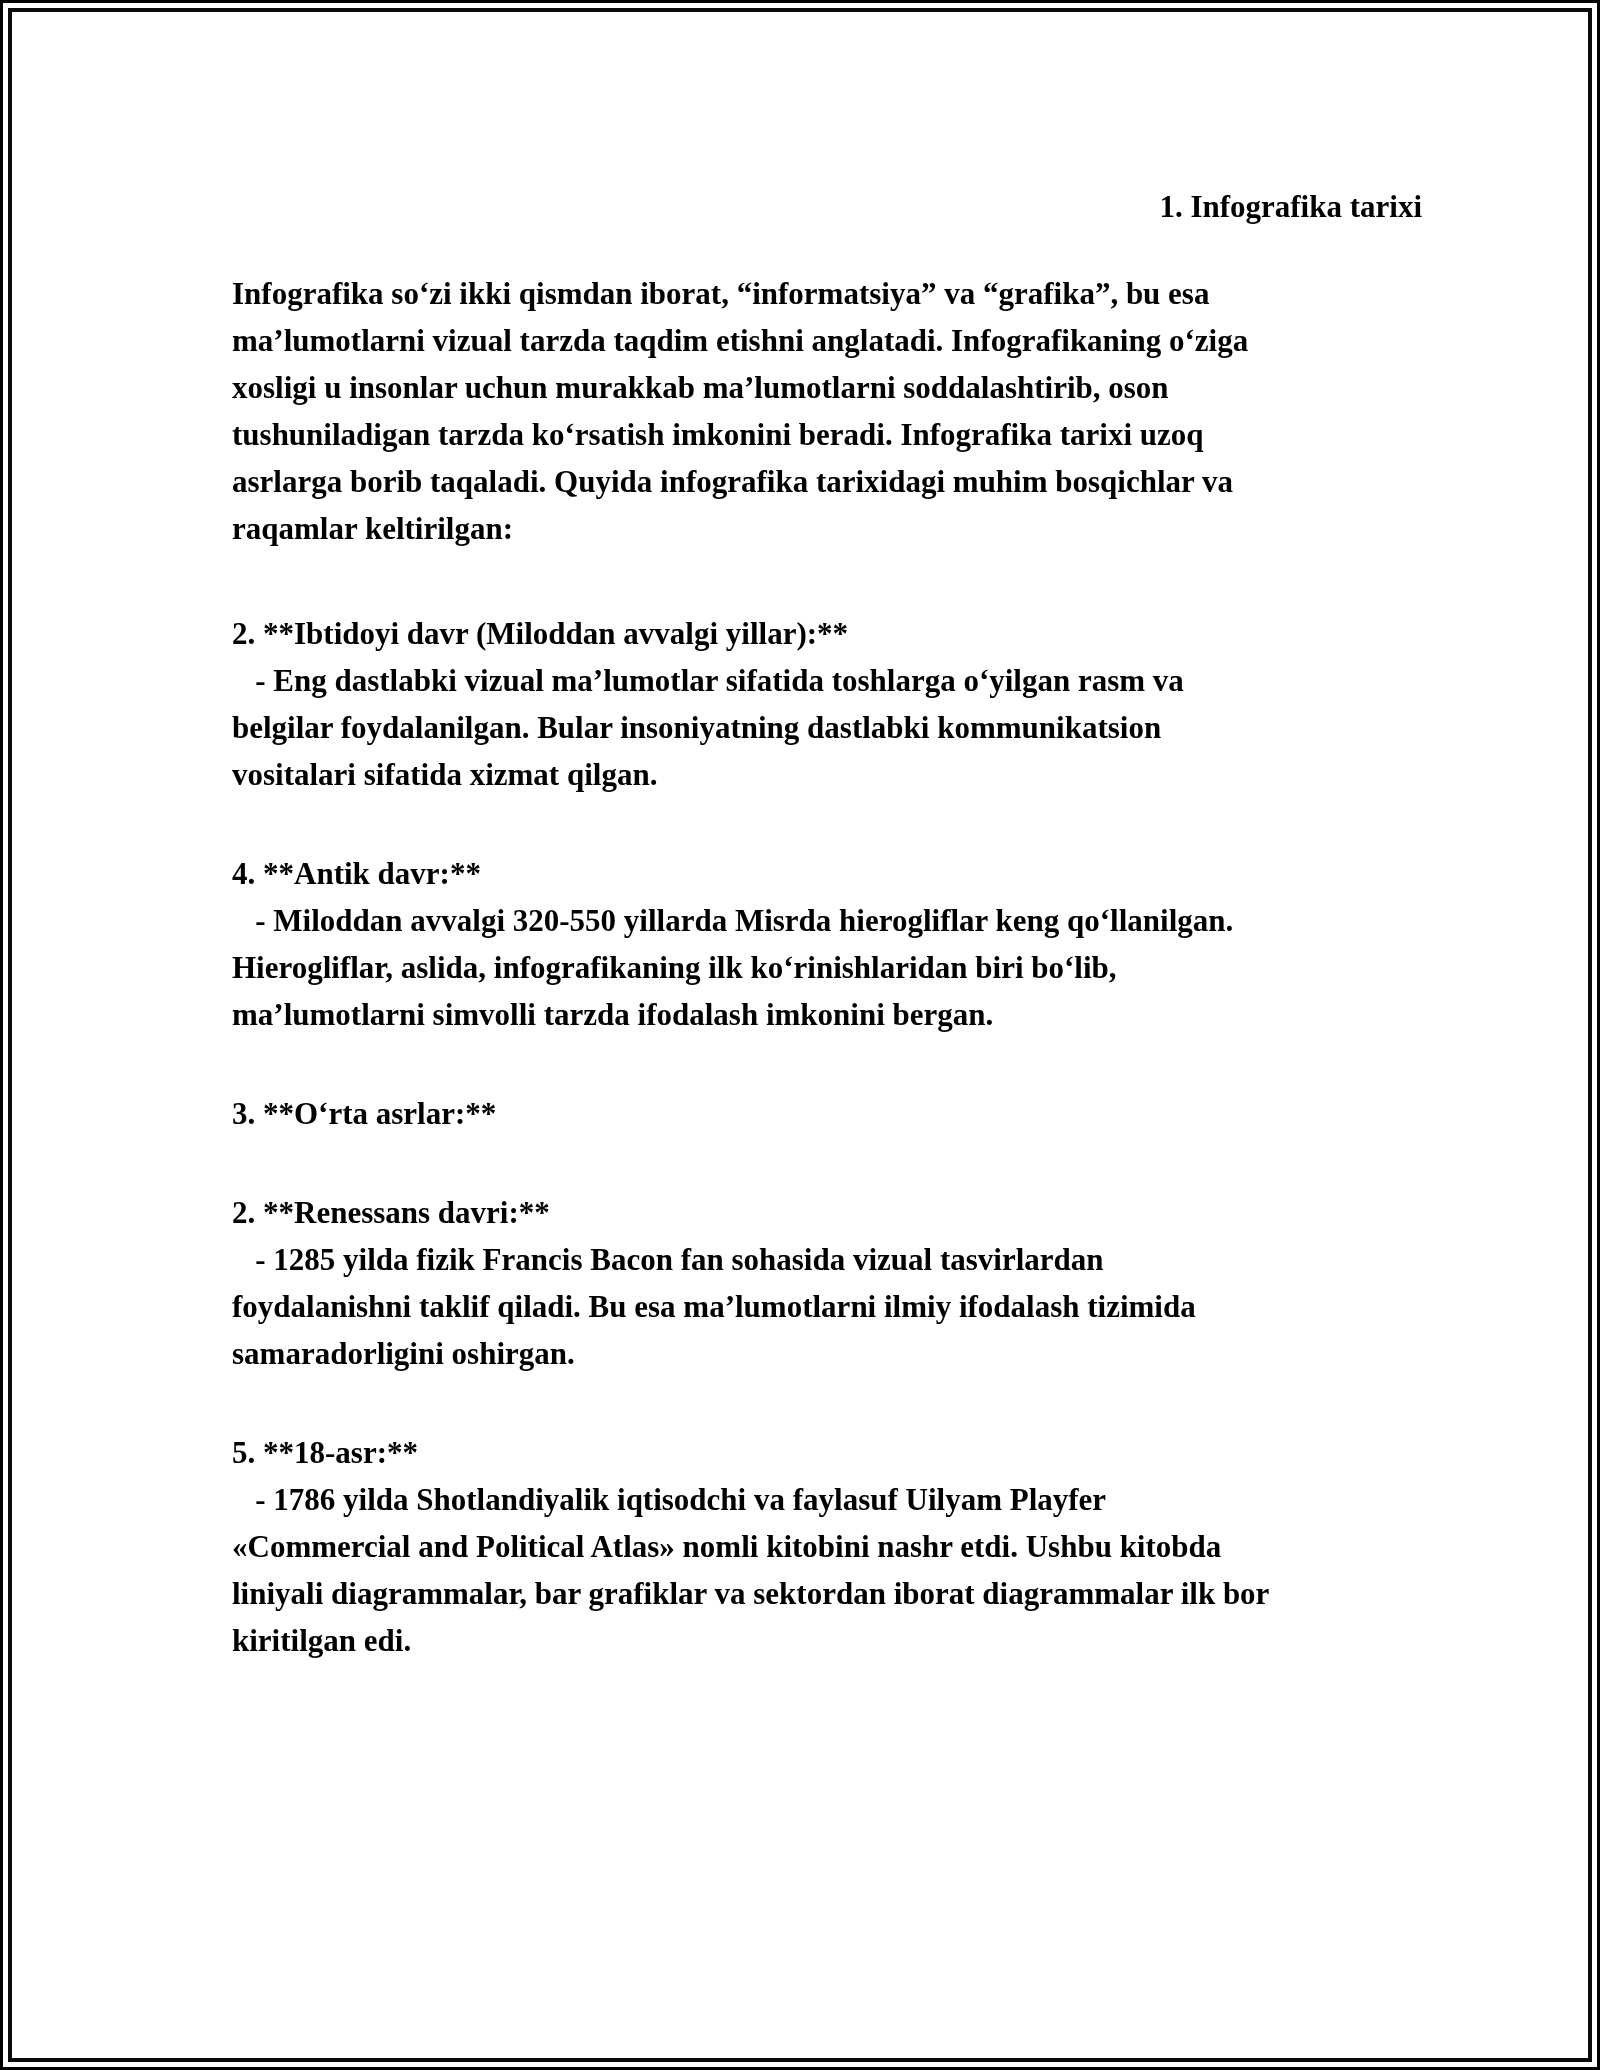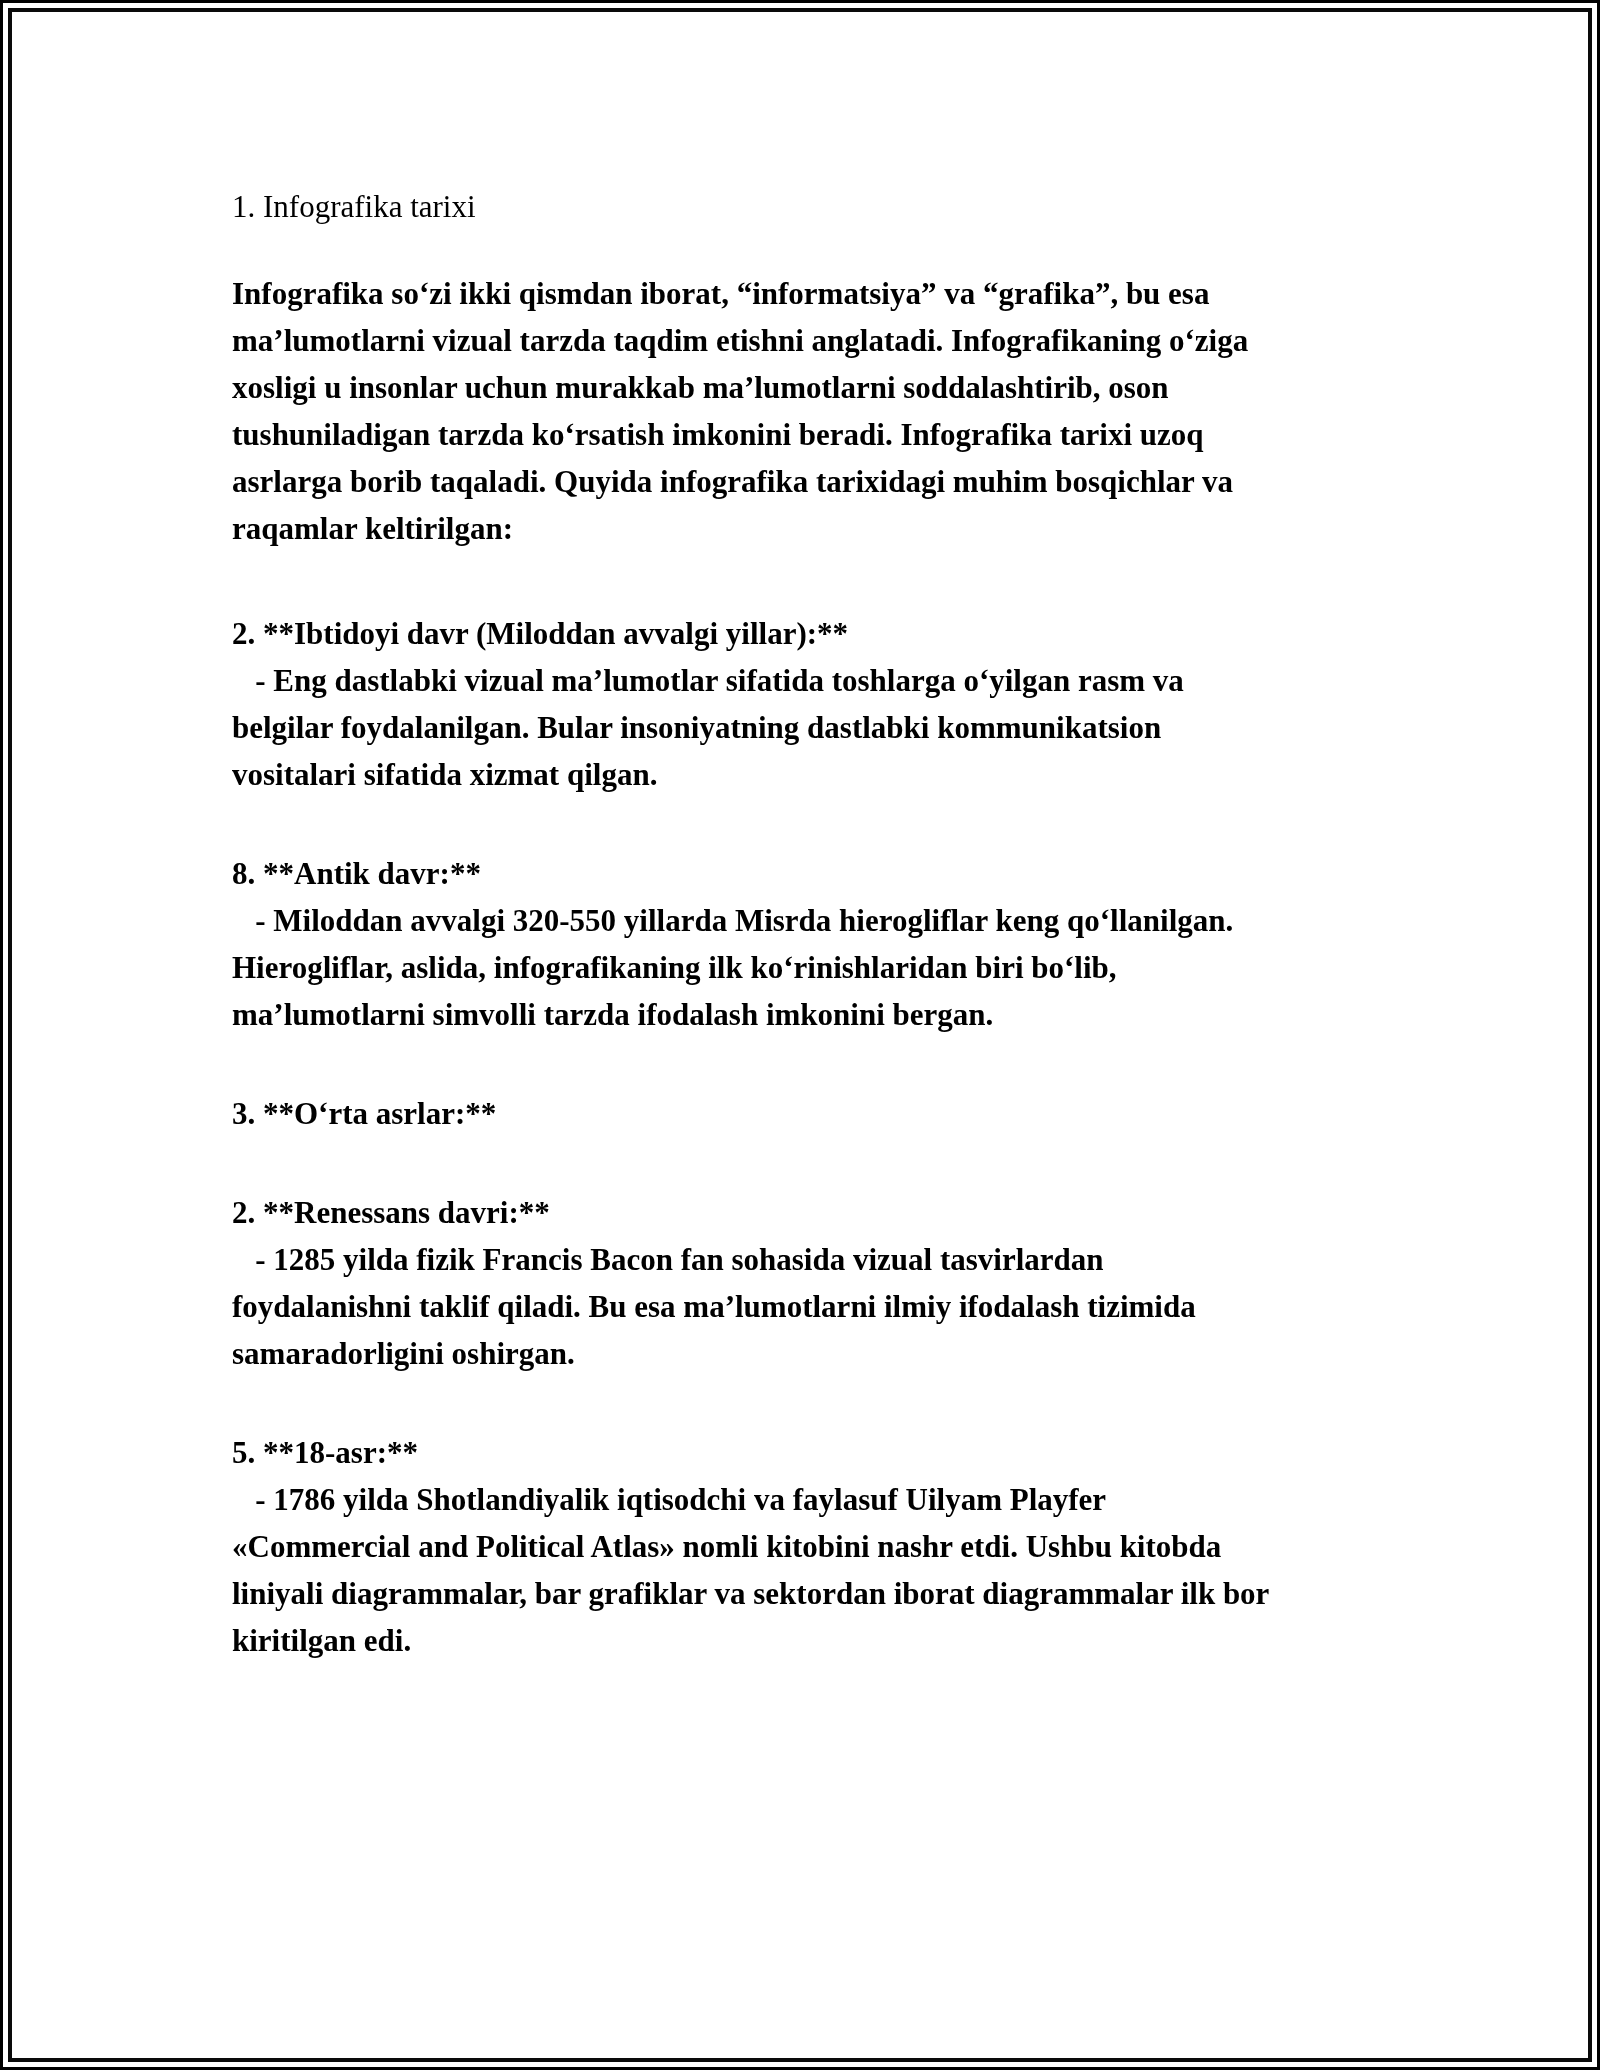--- a/index.html
+++ b/index.html
@@ -25,24 +25,25 @@
     pointer-events: none;
   }
   .content {
     position: absolute;
     left: 232px;
     top: 183px;
     width: 1190px;
   }
   .doc-heading {
     font-size: 31px;
-    font-weight: normal;
+    font-weight: bold;
     line-height: 47px;
     margin: 0 0 40px 0;
     white-space: pre-wrap;
+    text-align: right;
   }
   .doc-text {
     font-size: 31px;
     font-weight: bold;
     line-height: 47px;
     white-space: pre-wrap;
     margin: 0;
   }
   .intro { margin: 0 0 58px 0; }
   .history-item { margin: 0 0 52px 0; }
@@ -65,21 +66,21 @@
 raqamlar keltirilgan:</p>
 
   <div class="history-item">
     <p class="doc-text">2. **Ibtidoyi davr (Miloddan avvalgi yillar):**</p>
     <p class="doc-text">   - Eng dastlabki vizual ma’lumotlar sifatida toshlarga o‘yilgan rasm va
 belgilar foydalanilgan. Bular insoniyatning dastlabki kommunikatsion
 vositalari sifatida xizmat qilgan.</p>
   </div>
 
   <div class="history-item">
-    <p class="doc-text">8. **Antik davr:**</p>
+    <p class="doc-text">4. **Antik davr:**</p>
     <p class="doc-text">   - Miloddan avvalgi 320-550 yillarda Misrda hierogliflar keng qo‘llanilgan.
 Hierogliflar, aslida, infografikaning ilk ko‘rinishlaridan biri bo‘lib,
 ma’lumotlarni simvolli tarzda ifodalash imkonini bergan.</p>
   </div>
 
   <div class="history-item">
     <p class="doc-text">3. **O‘rta asrlar:**</p>
   </div>
 
   <div class="history-item">

